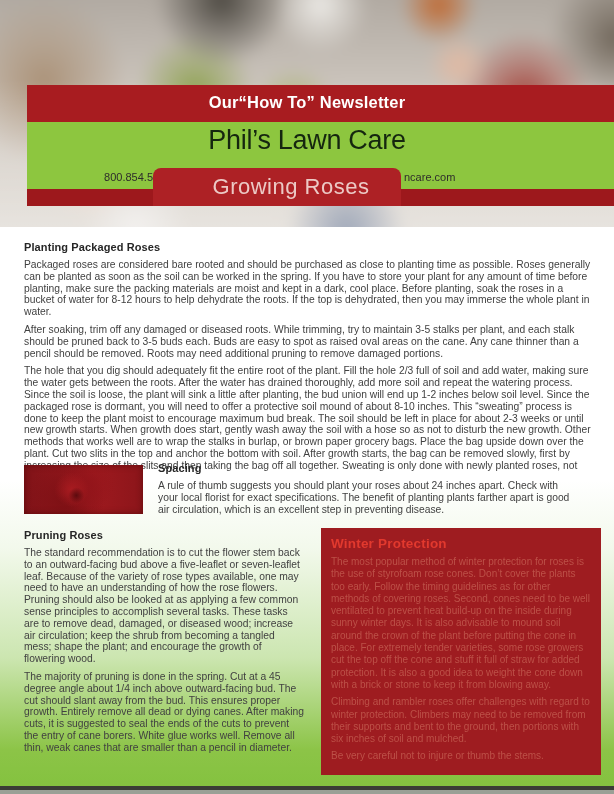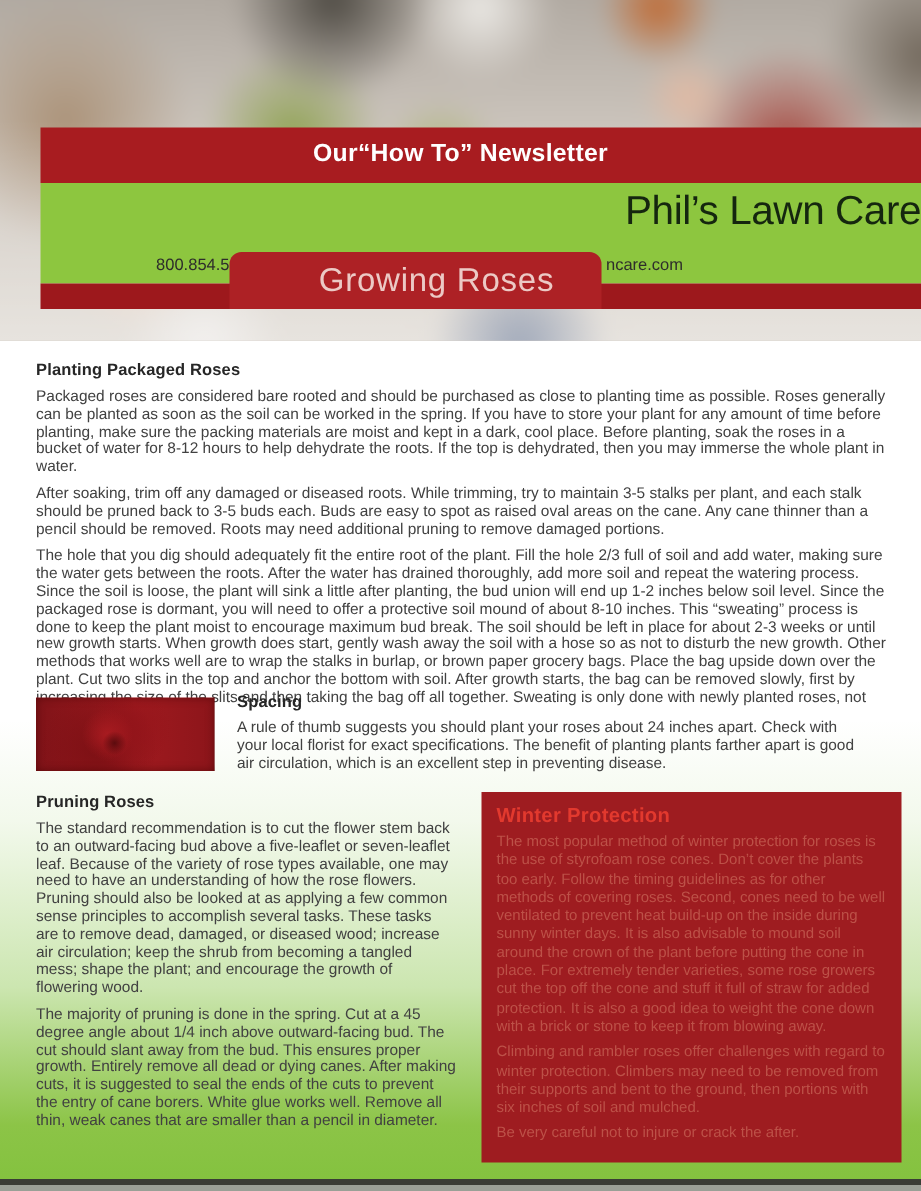--- a/index.html
+++ b/index.html
@@ -41,21 +41,21 @@
   .bottom-gray { position:absolute; left:0; top:790px; width:614px; height:4px; background:#9aa096; }
 
   
   .banner { position:absolute; left:27px; top:85px; width:587px; height:121px; }
   .row-red   { position:absolute; left:0; top:0;    width:100%; height:37px; background:#a81c20; }
   .band-green{ position:absolute; left:0; top:37px; width:100%; height:67px; background:#8dc63f; }
   .row-strip { position:absolute; left:0; top:104px; width:100%; height:17px; background:#9d181c; }
 
   .tagline { position:absolute; left:0; top:93px; width:614px; text-align:center;
     font-size:16.5px; font-weight:bold; color:#ffffff; letter-spacing:0.2px; }
-  .company { position:absolute; left:0; top:125px; width:614px; text-align:right;
+  .company { position:absolute; left:0; top:125px; width:614px; text-align:center;
     font-size:27px; font-weight:500; color:#15260f; letter-spacing:-0.3px; }
   .phone { position:absolute; left:56px; top:171px; width:97px; text-align:right;
     font-size:11px; color:#2e2d2b; }
   .web { position:absolute; left:404px; top:171px; font-size:11px; color:#2e2d2b; }
 
   .growing-box { position:absolute; left:153px; top:168px; width:248px; height:38px;
     background:#ad2125; border-radius:8px 8px 0 0;
     display:flex; align-items:center; justify-content:center; padding-left:28px; }
   .growing-box span { font-size:22px; color:#ecc9c5; letter-spacing:0.5px; }
 
@@ -127,19 +127,19 @@
   <div class="sec sec-pruning">
     <h2>Pruning Roses</h2>
     <p>The standard recommendation is to cut the flower stem back to an outward-facing bud above a five-leaflet or seven-leaflet leaf.   Because of the variety of rose types available, one may need to have an understanding of how the rose flowers. Pruning should also be looked at as applying a few common sense principles to accomplish several tasks. These tasks are to remove dead, damaged, or diseased wood; increase air circulation; keep the shrub from becoming a tangled mess; shape the plant; and encourage the growth of flowering wood.</p>
     <p>The majority of pruning is done in the spring.  Cut at a 45 degree angle about 1/4 inch above outward-facing bud. The cut should slant away from the bud.  This ensures proper growth.  Entirely remove all dead or dying canes.  After making cuts, it is suggested to seal the ends of the cuts to prevent the entry of cane borers. White glue works well. Remove all thin, weak canes that are smaller than a pencil in diameter.</p>
   </div>
 
   <div class="winter-panel">
     <h2>Winter Protection</h2>
     <p>The most popular method of winter protection for roses is the use of styrofoam rose cones. Don’t cover the plants too early. Follow the timing guidelines as for other methods of covering roses. Second, cones need to be well ventilated to prevent heat build-up on the inside during sunny winter days. It is also advisable to mound soil around the crown of the plant before putting the cone in place. For extremely tender varieties, some rose growers cut the top off the cone and stuff it full of straw for added protection. It is also a good idea to weight the cone down with a brick or stone to keep it from blowing away.</p>
     <p>Climbing and rambler roses offer challenges with regard to winter protection. Climbers may need to be removed from their supports and bent to the ground, then portions with six inches of soil and mulched.</p>
-    <p>Be very careful not to injure or crack the after.</p>
+    <p>Be very careful not to injure or thumb the stems.</p>
   </div>
 
   <div class="bottom-rule"></div>
   <div class="bottom-gray"></div>
 
 </div>
 
 </body></html>

